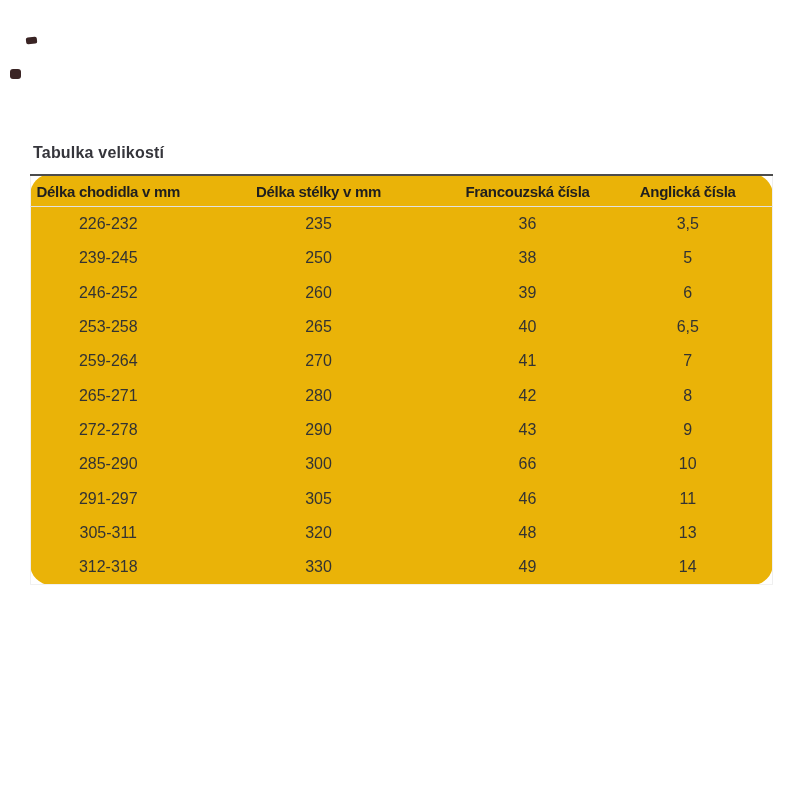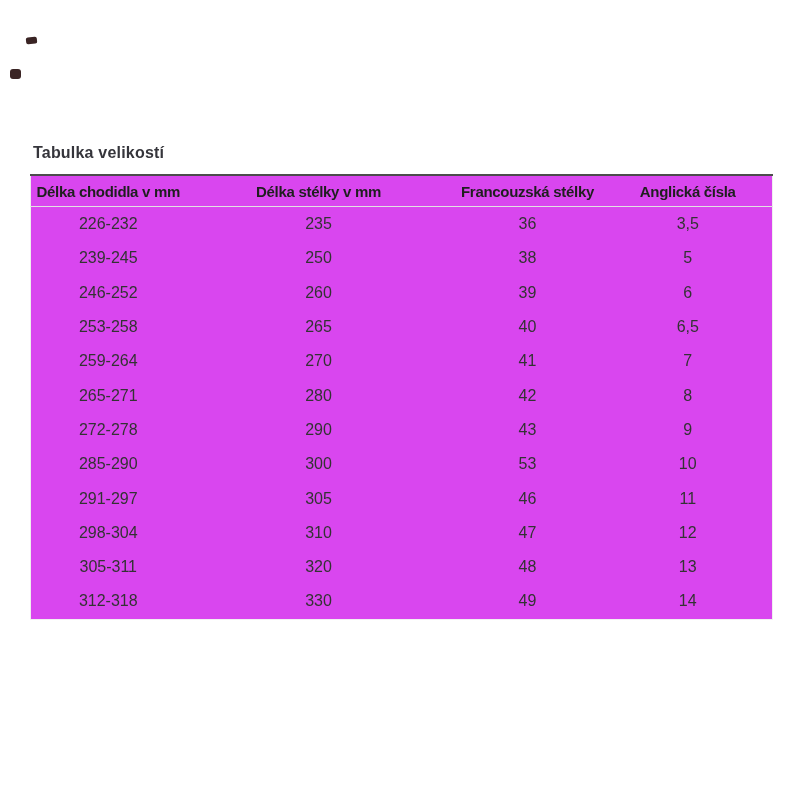--- a/index.html
+++ b/index.html
@@ -44,25 +44,26 @@
   .size-table-wrap {
     position: absolute;
     left: 30px;
     top: 142px;
     width: 742px;
   }
   table.size-table {
     width: 742px;
     border-collapse: collapse;
     table-layout: fixed;
-    background: #d946ef;
+    background: #eab308;
     border-top: 2px solid #4c4c4c;
     border-left: 1px solid #efefef;
     border-right: 1px solid #efefef;
     border-bottom: 1px solid #f1f1f1;
+    border-radius: 21px;
   }
   table.size-table col.c1 { width: 155px; }
   table.size-table col.c2 { width: 266px; }
   table.size-table col.c3 { width: 152px; }
   table.size-table col.c4 { width: 169px; }
   table.size-table th {
     height: 30px;
     padding: 0;
     text-align: center;
     vertical-align: middle;
@@ -97,21 +98,21 @@
       <colgroup>
         <col class="c1">
           <col class="c2">
           <col class="c3">
           <col class="c4">
       </colgroup>
       <thead>
         <tr>
           <th>Délka chodidla v mm</th>
           <th>Délka stélky v mm</th>
-          <th>Francouzská stélky</th>
+          <th>Francouzská čísla</th>
           <th>Anglická čísla</th>
         </tr>
       </thead>
       <tbody id="size-table-body">
           <tr>
             <td>226-232</td>
             <td>235</td>
             <td>36</td>
             <td>3,5</td>
           </tr>
@@ -147,34 +148,28 @@
           </tr>
           <tr>
             <td>272-278</td>
             <td>290</td>
             <td>43</td>
             <td>9</td>
           </tr>
           <tr>
             <td>285-290</td>
             <td>300</td>
-            <td>53</td>
+            <td>66</td>
             <td>10</td>
           </tr>
           <tr>
             <td>291-297</td>
             <td>305</td>
             <td>46</td>
             <td>11</td>
-          </tr>
-          <tr>
-            <td>298-304</td>
-            <td>310</td>
-            <td>47</td>
-            <td>12</td>
           </tr>
           <tr>
             <td>305-311</td>
             <td>320</td>
             <td>48</td>
             <td>13</td>
           </tr>
           <tr>
             <td>312-318</td>
             <td>330</td>

